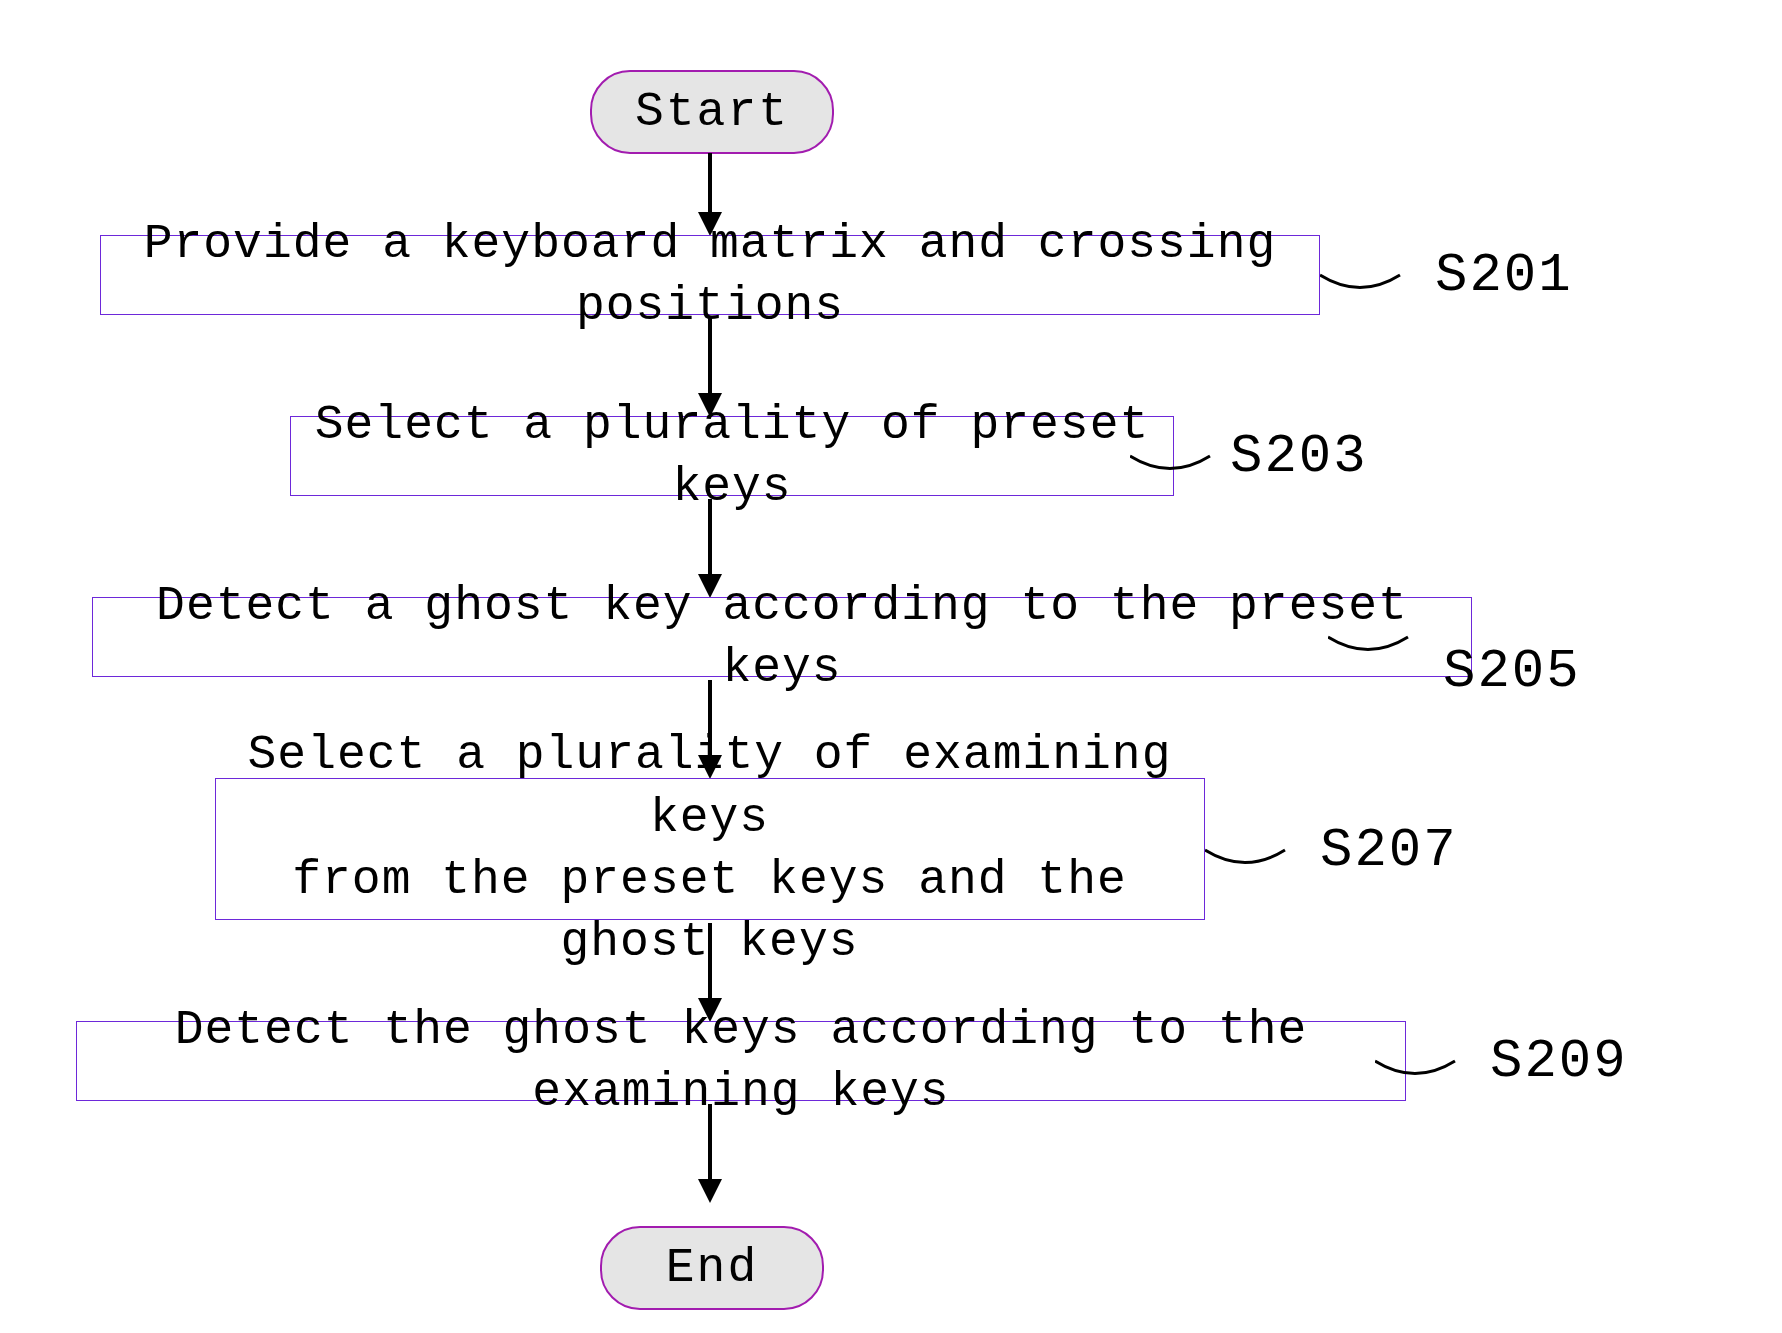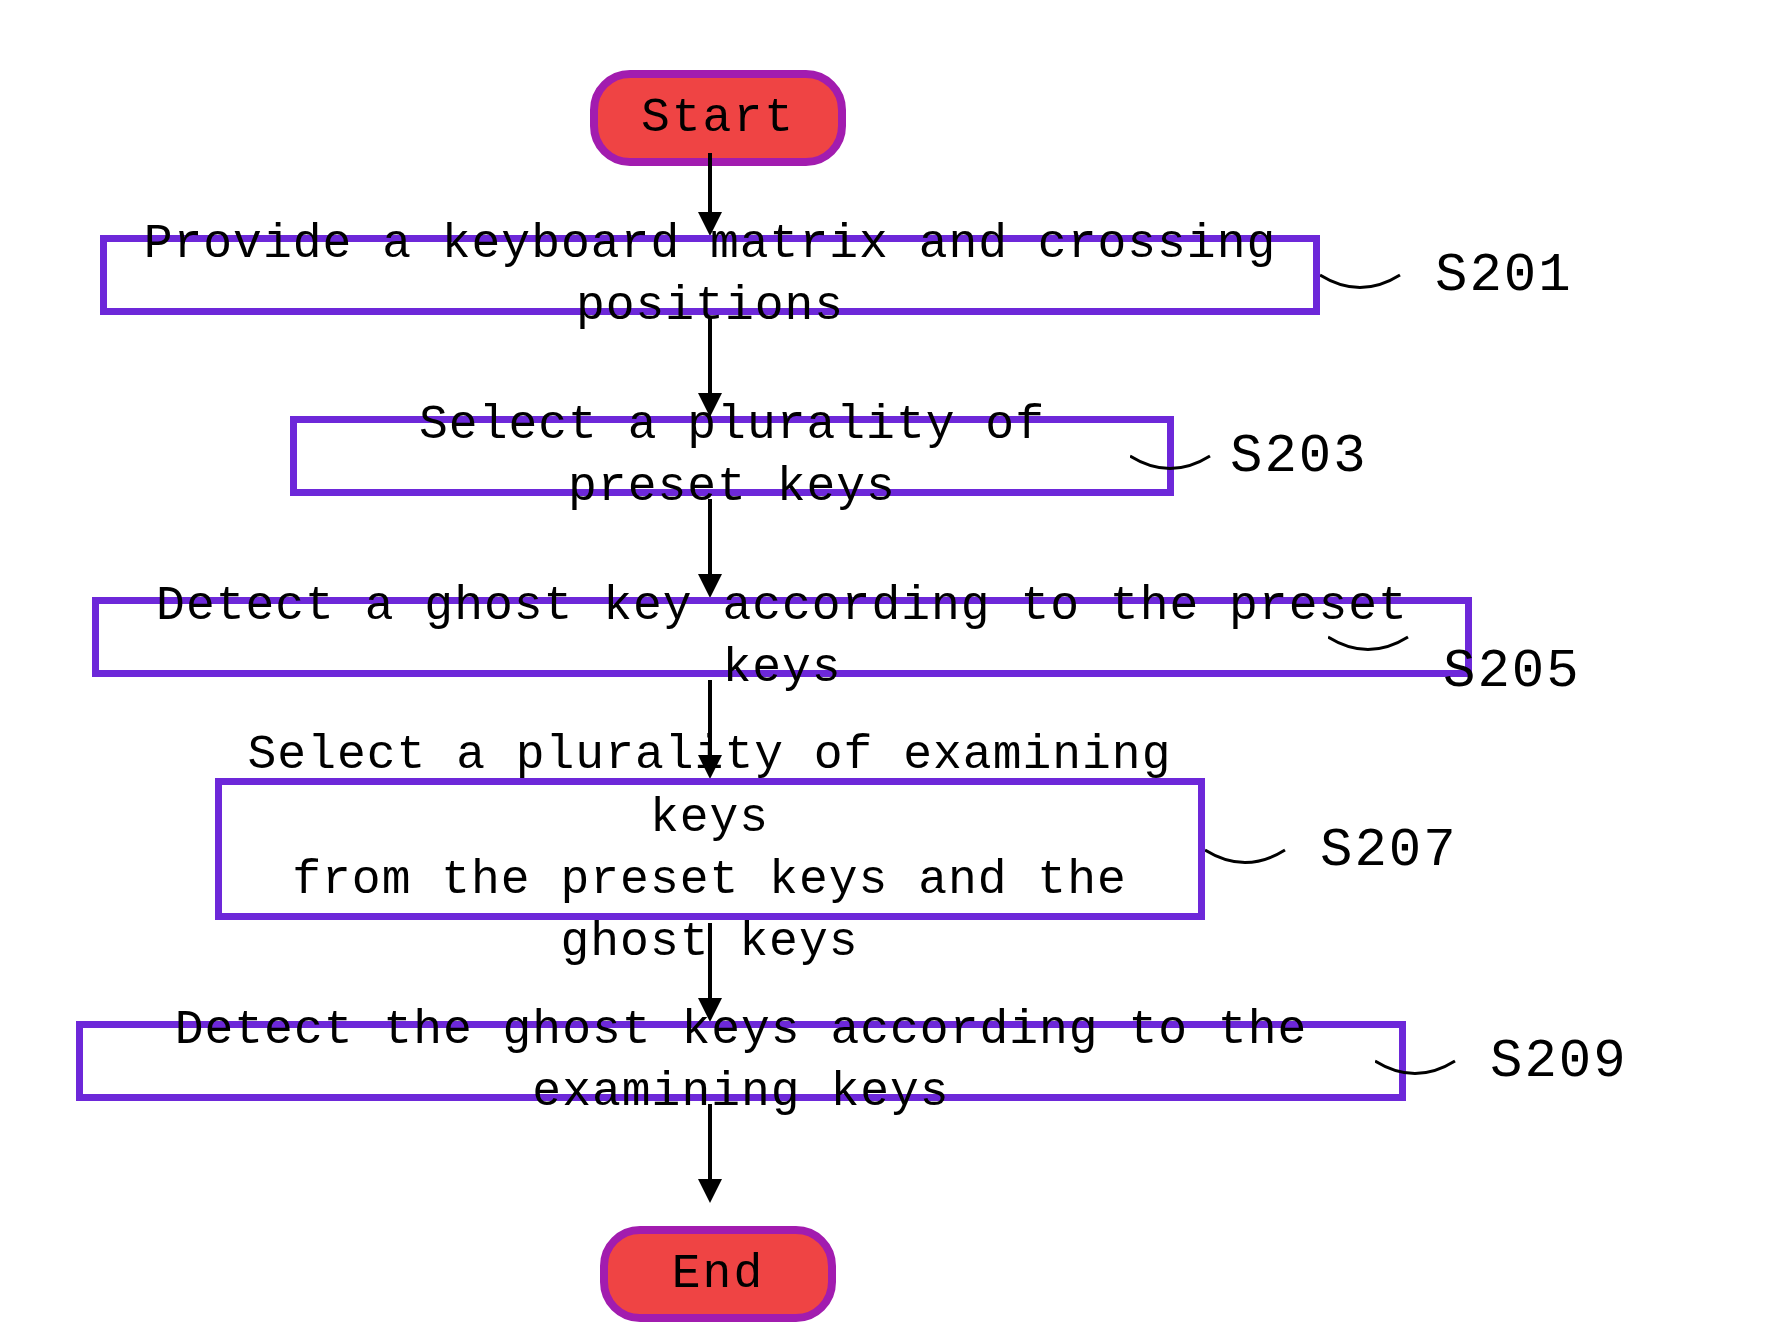--- a/index.html
+++ b/index.html
@@ -8,33 +8,33 @@
     background: white;
     font-family: 'Courier New', monospace;
   }
   .diagram {
     position: relative;
     width: 1782px;
     height: 1333px;
   }
   .terminal {
     position: absolute;
-    border: 8px solid #a21caf;
+    border: 2px solid #a21caf;
     border-radius: 40px;
     display: flex;
     align-items: center;
     justify-content: center;
     font-size: 48px;
     letter-spacing: 2px;
-    background: #ef4444;
+    background: #e5e5e5;
     font-family: Liberation Mono, monospace;
   }
   .process {
     position: absolute;
-    border: 7px solid #6d28d9;
+    border: 1px solid #6d28d9;
     display: flex;
     align-items: center;
     justify-content: center;
     font-size: 48px;
     letter-spacing: 1px;
     background: white;
     text-align: center;
     padding: 0 20px;
     box-sizing: border-box;
     white-space: pre-line;

